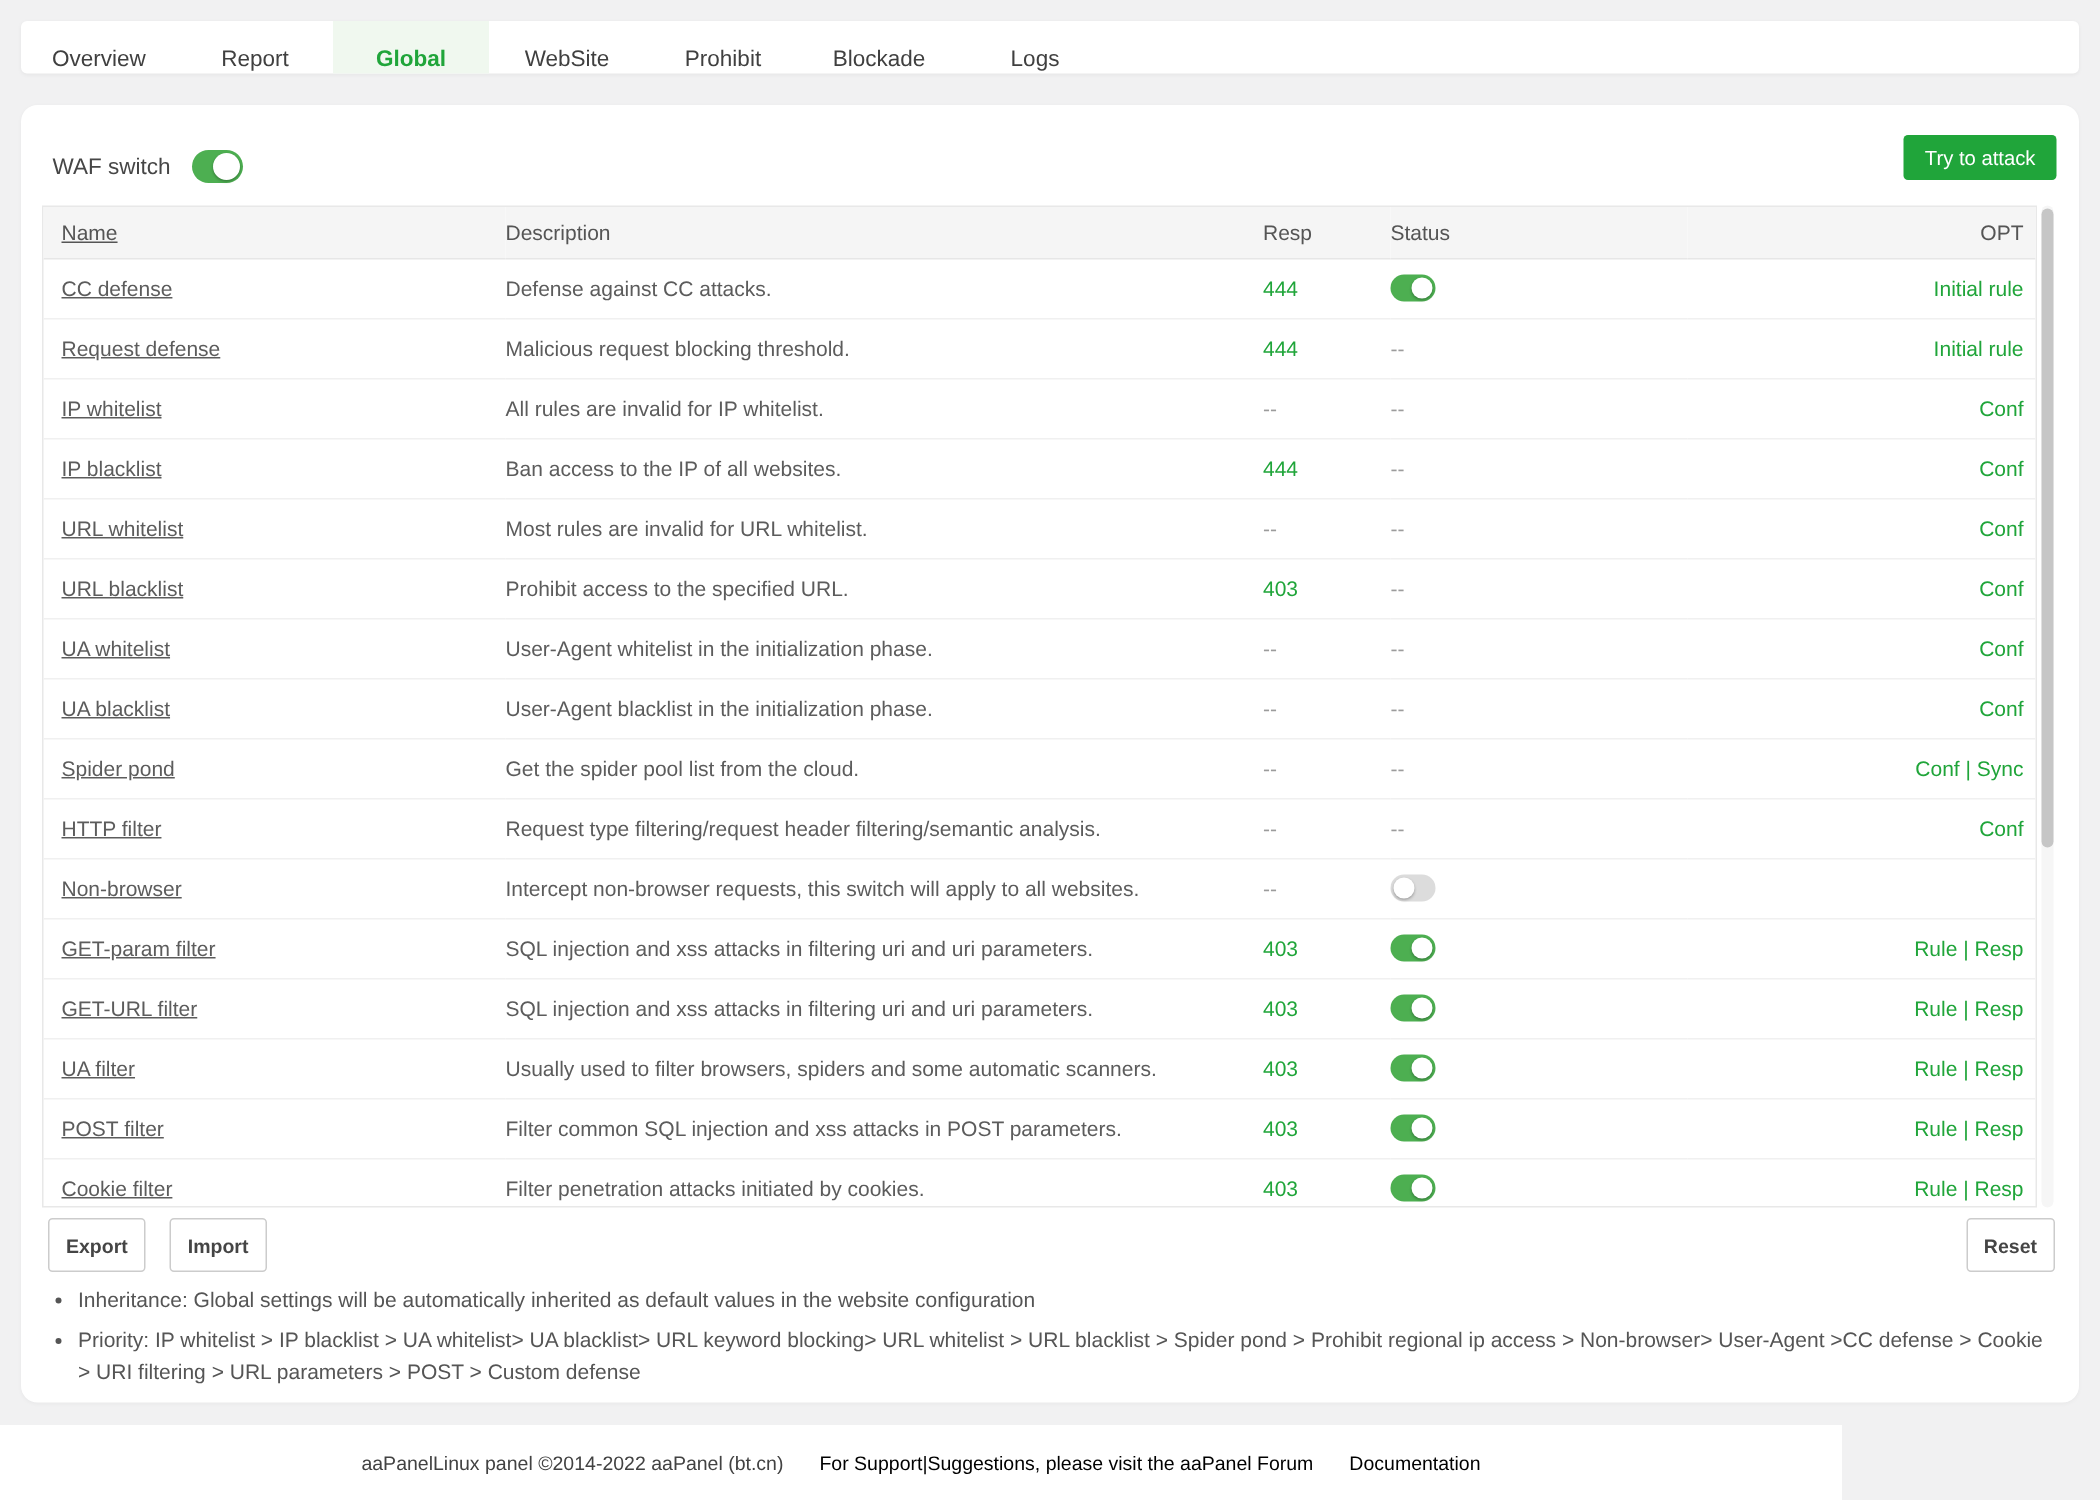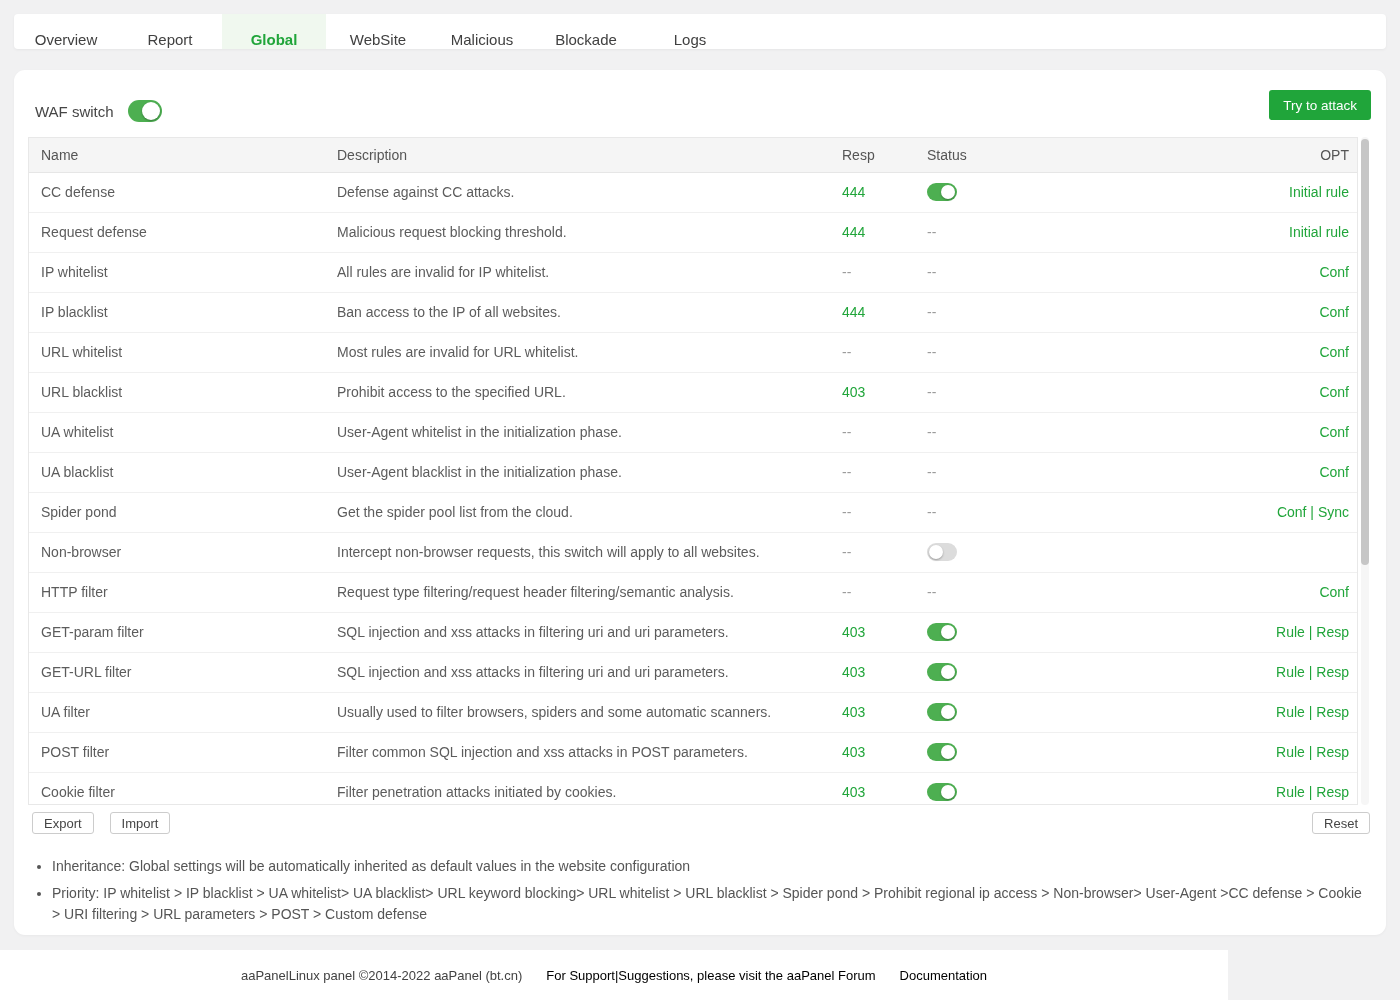--- a/index.html
+++ b/index.html
@@ -50,39 +50,39 @@
     position:absolute; left:14px; top:67px; width:1330px; height:668px;
     border:1px solid #e8e8e8; overflow:hidden; background:#fff;
   }
   table { width:1328px; border-collapse:collapse; table-layout:fixed; font-size:14px; }
   thead th {
     height:34px; background:#f5f5f5; color:#555; font-weight:normal;
     text-align:left; border-bottom:1px solid #e6e6e6;
   }
   tbody td { height:40px; border-top:1px solid #f0f0f0; color:#5c5c5c; }
   tbody tr:first-child td { border-top:none; }
-  th.col-name, td.col-name { padding-left:12px; }
+  th.col-name, td.col-name { padding-left:12px;text-decoration:underline; }
   th.col-opt,  td.col-opt  { text-align:right; padding-right:8px; }
   td.resp-val { color:#20a53a; }
   .muted { color:#9c9c9c; }
   .opt-link { color:#20a53a; text-decoration:none; cursor:pointer; }
   .opt-sep { color:#20a53a; }
   
   .scrollbar {
     position:absolute; left:1347px; top:67px; width:8px; height:668px;
     background:#f6f6f6; border-radius:4px;
   }
   .scrollbar .thumb {
     position:absolute; left:0; top:2px; width:8px; height:426px;
     background:#c6c6c6; border-radius:4px;
   }
   
   .btn {
-    height:22px; padding:0 11px; background:#fff; border:1px solid #ccc;
-    border-radius:3px; font-size:13px; color:#454545; font-family:inherit; cursor:pointer;
+    height:36px; padding:0 11px; background:#fff; border:1px solid #ccc;
+    border-radius:3px; font-size:13px; color:#454545; font-family:inherit; cursor:pointer;font-weight:bold;
   }
   .btn-row { position:absolute; left:18px; top:742px; display:flex; gap:16px; }
   .reset-btn { position:absolute; right:16px; top:742px; }
   .notes { position:absolute; left:38px; top:786px; width:1315px; list-style:disc; font-size:14px; color:#555; }
   .notes li { margin-bottom:6px; line-height:21px; }
   
   .footer {
     position:absolute; left:0; top:950px; width:1228px; height:50px; background:#fff;
     display:flex; align-items:center; justify-content:center; gap:24px; font-size:13px;
   }
@@ -90,21 +90,21 @@
   .footer a { color:#000000; text-decoration:none; cursor:pointer; }
 </style>
 </head>
 <body>
 
 <div class="tabbar">
     <div class="tab">Overview</div>
     <div class="tab">Report</div>
     <div class="tab active">Global</div>
     <div class="tab">WebSite</div>
-    <div class="tab">Malicious</div>
+    <div class="tab">Prohibit</div>
     <div class="tab">Blockade</div>
     <div class="tab">Logs</div>
   </div>
 
 <div class="card">
   <div class="card-top">
     <span class="waf-label">WAF switch</span>
     <span class="tgl big on">
         <span class="knob"></span>
       </span>
@@ -187,32 +187,32 @@
             <td class="col-opt"><a class="opt-link">Conf</a></td>
           </tr>
           <tr>
             <td class="col-name">Spider pond</td>
             <td>Get the spider pool list from the cloud.</td>
             <td class="muted">--</td>
             <td><span class="muted">--</span></td>
             <td class="col-opt"><a class="opt-link">Conf</a><span class="opt-sep"> | </span><a class="opt-link">Sync</a></td>
           </tr>
           <tr>
+            <td class="col-name">HTTP filter</td>
+            <td>Request type filtering/request header filtering/semantic analysis.</td>
+            <td class="muted">--</td>
+            <td><span class="muted">--</span></td>
+            <td class="col-opt"><a class="opt-link">Conf</a></td>
+          </tr>
+          <tr>
             <td class="col-name">Non-browser</td>
             <td>Intercept non-browser requests, this switch will apply to all websites.</td>
             <td class="muted">--</td>
             <td><span class="tgl small off"><span class="knob"></span></span></td>
             <td class="col-opt"></td>
-          </tr>
-          <tr>
-            <td class="col-name">HTTP filter</td>
-            <td>Request type filtering/request header filtering/semantic analysis.</td>
-            <td class="muted">--</td>
-            <td><span class="muted">--</span></td>
-            <td class="col-opt"><a class="opt-link">Conf</a></td>
           </tr>
           <tr>
             <td class="col-name">GET-param filter</td>
             <td>SQL injection and xss attacks in filtering uri and uri parameters.</td>
             <td class="resp-val">403</td>
             <td><span class="tgl small on"><span class="knob"></span></span></td>
             <td class="col-opt"><a class="opt-link">Rule</a><span class="opt-sep"> | </span><a class="opt-link">Resp</a></td>
           </tr>
           <tr>
             <td class="col-name">GET-URL filter</td>

